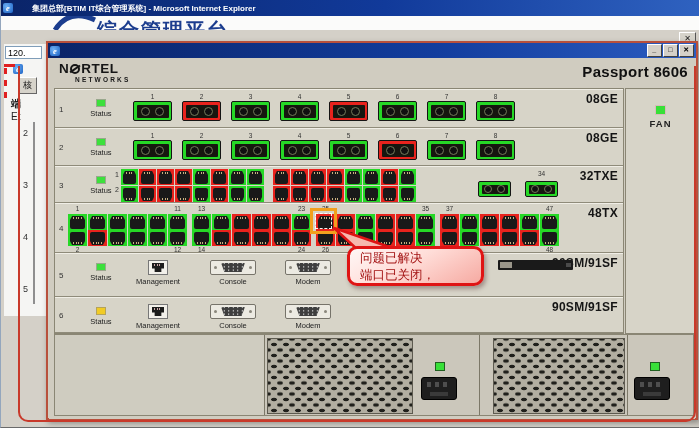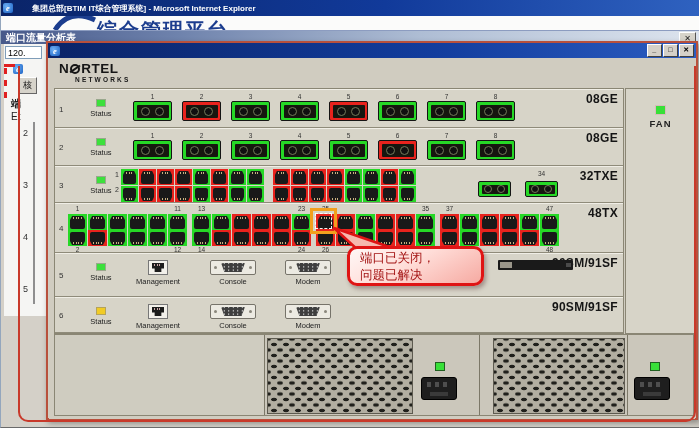--- a/index.html
+++ b/index.html
@@ -134,23 +134,20 @@
     <span class="tb-title">集团总部[BTIM IT综合管理系统] - Microsoft Internet Explorer</span>
   </div>
 
   <div class="banner">
     <svg class="swoosh" width="46" height="14" viewBox="0 0 46 14">
       <path d="M4 14 Q 18 -8 44 4" stroke="#1c3d8e" stroke-width="5" fill="none"></path>
     </svg>
     <span class="banner-text">综合管理平台</span>
   </div>
 
-  <div class="section-bar">
-    <span>端口流量分析表</span>
-  </div>
   <div class="mini-close">✕</div>
 
   <div class="bg-side">
     <div class="side-white"></div>
     <div class="side-field">120.</div>
     <span class="ieicon side-ie">e</span>
     <div class="side-btn">核</div>
     <div class="side-ta">端</div>
     <div class="side-tb">Et</div>
     <div class="side-vline"></div>
@@ -177,20 +174,21 @@
     </div>
     <div class="panel">
       <div class="brand">
         <div class="brand-top">
           <span>N</span>
           <span class="globe"></span>
           <span>RTEL</span>
         </div>
         <div class="brand-sub">NETWORKS</div>
       </div>
+      <div class="model">Passport 8606</div>
 
       <div class="chassis" id="chassis">
           <div class="slot-row" style="top: 0px; height: 39px;">
             <div class="slot-num">1</div>
             <div class="slot-type">08GE</div>
             <div class="statusbox">
               <div class="sled"></div>
               <div class="status-label">Status</div>
             </div>
             <div class="fwrap" style="left: 78px; top: 3px; width: 39px;"><div class="pnumc">1</div><div class="fport" style="background: rgb(38, 216, 38);">
@@ -814,18 +812,18 @@
         <div class="grille" style="left:438px;top:3px;width:130px;height:74px;"></div>
         <div class="bdiv" style="left:572px;"></div>
         <div class="bled" style="left:595px;top:27px;"></div>
         <div class="pconn" style="left:579px;top:42px;"></div>
       </div>
 
       <svg class="tailsvg" width="646" height="361" viewBox="0 0 646 361">
         <polygon points="285,170 310,193 352,193" fill="#f6b8ae" stroke="#df1414" stroke-width="2.5"></polygon>
       </svg>
       <div class="callout">
+        <div>问题已解决</div>
         <div>端口已关闭，</div>
-        <div>问题已解决</div>
       </div>
     </div>
   </div>
 </div>
 
 </body></html>

